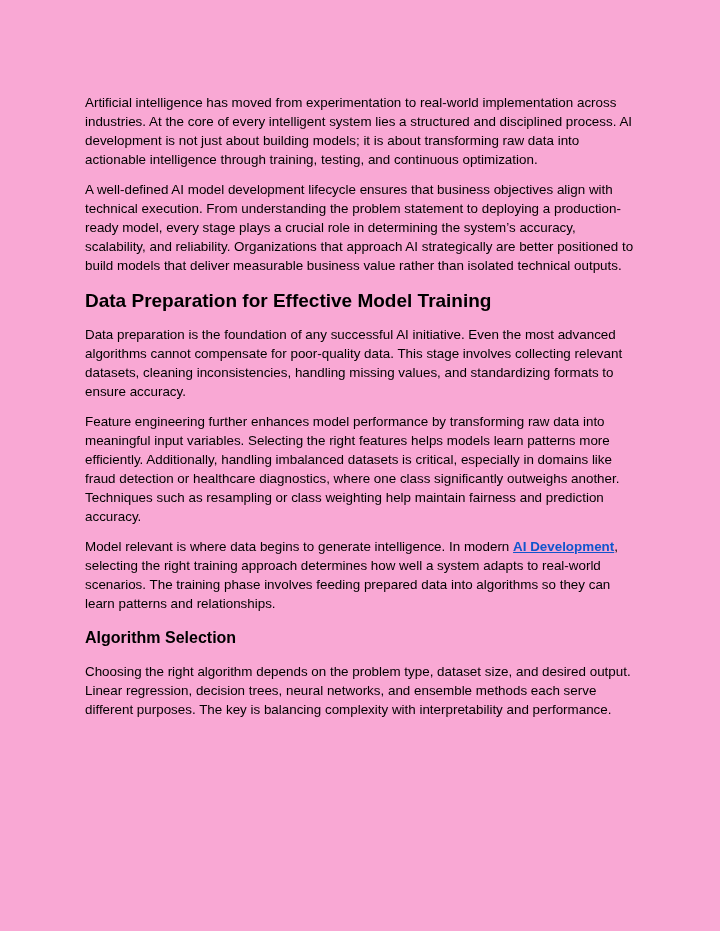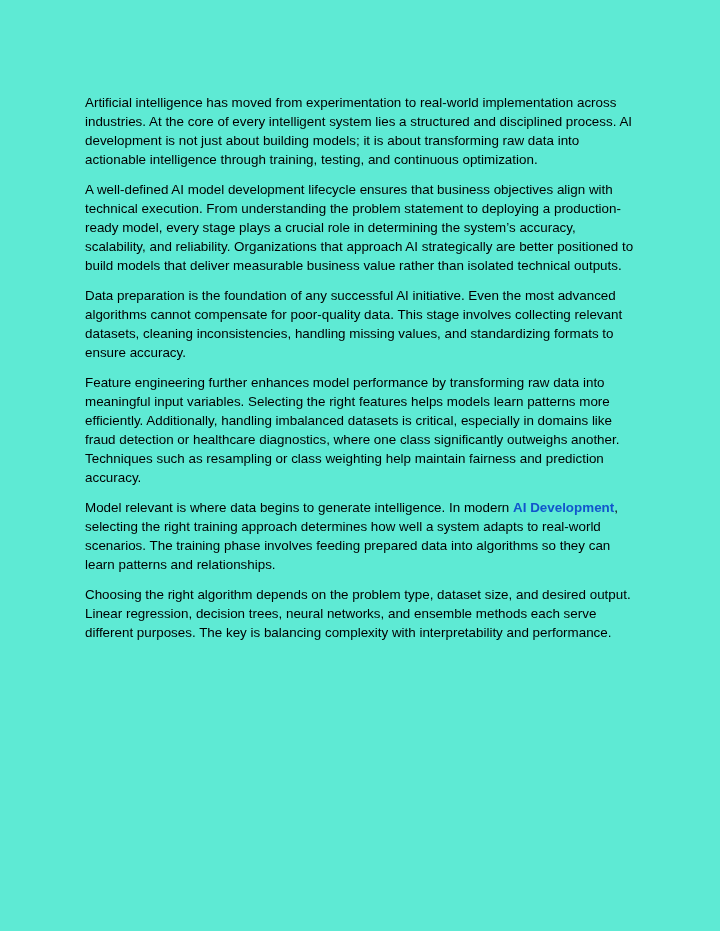--- a/index.html
+++ b/index.html
@@ -12,21 +12,21 @@
     height: 931px;
     font-family: "Liberation Sans", sans-serif;
     color: #000000;
     overflow: hidden;
   }
   .page {
     box-sizing: border-box;
     width: 720px;
     height: 931px;
     padding: 93px 85px 0 85px;
-    background: #5eead4;
+    background: #f9a8d4;
   }
   .doc-p {
     font-size: 13.4px;
     line-height: 19px;
     margin: 0 0 11px 0;
     font-weight: 400;
     color: #000000;
   }
   .doc-h1 {
     font-size: 19px;
@@ -38,37 +38,40 @@
   .doc-h3 {
     font-size: 16px;
     line-height: 21px;
     font-weight: 700;
     color: #000000;
     margin: 14px 0 14px 0;
   }
   .doc-link {
     color: #1155cc;
     font-weight: 700;
+    text-decoration: underline;
     cursor: pointer;
   }
 </style>
 </head>
 <body>
 
 <main class="page">
 
   <p class="doc-p">Artificial intelligence has moved from experimentation to real-world implementation across industries. At the core of every intelligent system lies a structured and disciplined process. AI development is not just about building models; it is about transforming raw data into actionable intelligence through training, testing, and continuous optimization.</p>
 
   <p class="doc-p">A well-defined AI model development lifecycle ensures that business objectives align with technical execution. From understanding the problem statement to deploying a production-ready model, every stage plays a crucial role in determining the system’s accuracy, scalability, and reliability. Organizations that approach AI strategically are better positioned to build models that deliver measurable business value rather than isolated technical outputs.</p>
 
+  <h1 class="doc-h1">Data Preparation for Effective Model Training</h1>
 
   <p class="doc-p">Data preparation is the foundation of any successful AI initiative. Even the most advanced algorithms cannot compensate for poor-quality data. This stage involves collecting relevant datasets, cleaning inconsistencies, handling missing values, and standardizing formats to ensure accuracy.</p>
 
   <p class="doc-p">Feature engineering further enhances model performance by transforming raw data into meaningful input variables. Selecting the right features helps models learn patterns more efficiently. Additionally, handling imbalanced datasets is critical, especially in domains like fraud detection or healthcare diagnostics, where one class significantly outweighs another. Techniques such as resampling or class weighting help maintain fairness and prediction accuracy.</p>
 
 
 
   <p class="doc-p"><span>Model relevant is where data begins to generate intelligence. In modern </span><a class="doc-link">AI Development</a><span>, selecting the right training approach determines how well a system adapts to real-world scenarios. The training phase involves feeding prepared data into algorithms so they can learn patterns and relationships.</span></p>
 
+  <h2 class="doc-h3">Algorithm Selection</h2>
 
   <p class="doc-p">Choosing the right algorithm depends on the problem type, dataset size, and desired output. Linear regression, decision trees, neural networks, and ensemble methods each serve different purposes. The key is balancing complexity with interpretability and performance.</p>
 
 </main>
 
 </body></html>

